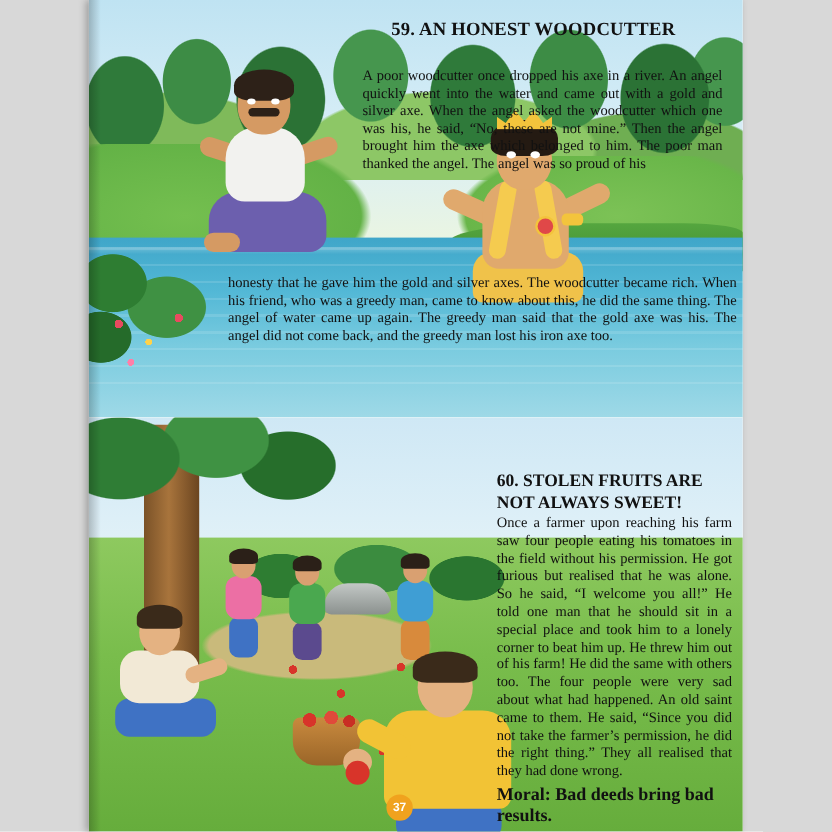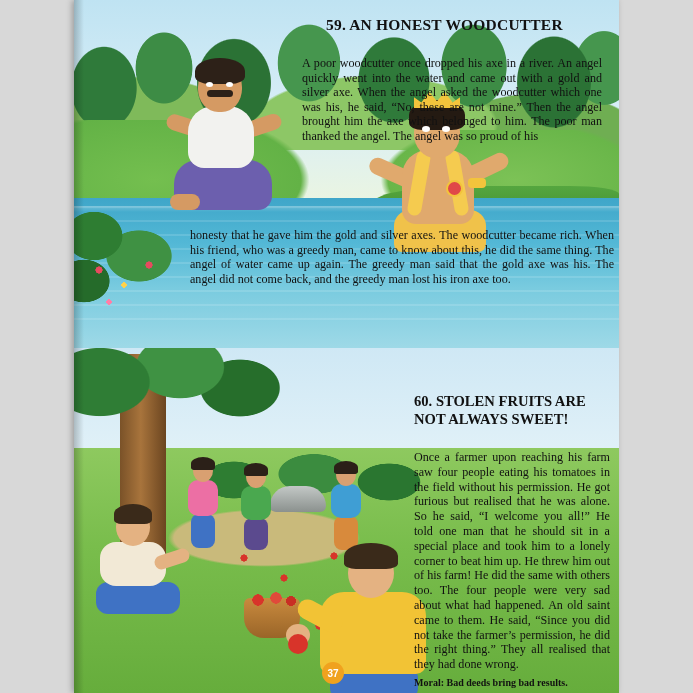--- a/index.html
+++ b/index.html
@@ -278,32 +278,32 @@
   .s60-text {
     position: absolute;
     left: 340px; top: 44px;
     width: 196px;
   }
   .s60-title {
     font-size: 14.6px;
     font-weight: bold;
     line-height: 18px;
     color: #111;
-    margin: 0 0 22px 0;
+    margin: 0 0 0 0;
   }
   .s60-para {
     font-size: 12.1px;
     line-height: 14.8px;
     text-align: justify;
     color: #111;
     margin: 0;
   }
   .s60-moral {
     margin-top: 5px;
-    font-size: 10px;
+    font-size: 15px;
     font-weight: bold;
     color: #111;
   }
   .page-number {
     position: absolute;
     left: 248px; top: 662px;
     width: 22px; height: 22px;
     background: #f0a21e;
     border-radius: 50%;
     color: #ffffff;

